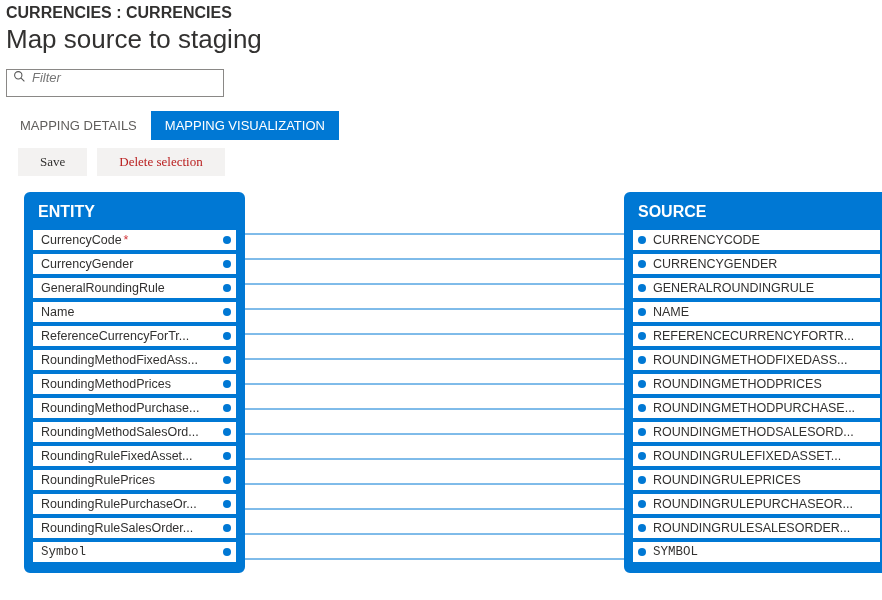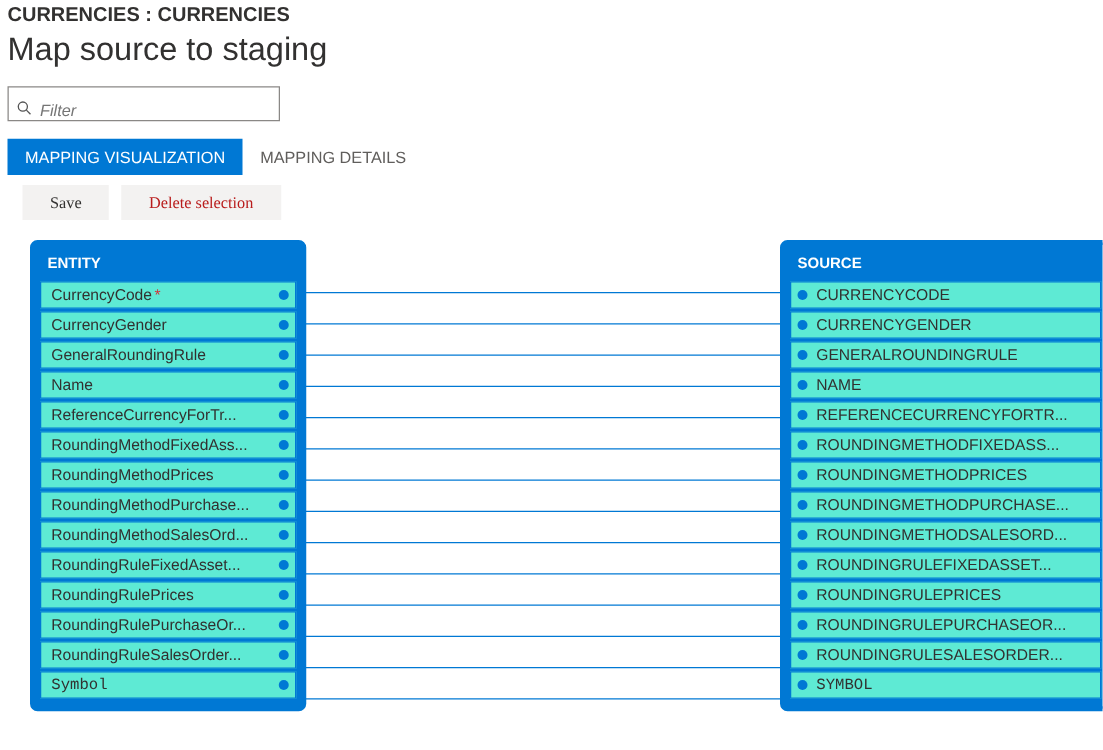--- a/index.html
+++ b/index.html
@@ -1,31 +1,31 @@
 <!DOCTYPE html>
 <html><head>
 <meta charset="utf-8">
 <style>
 * { box-sizing: border-box; margin: 0; padding: 0; }
 body { font-family: "Segoe UI", Tahoma, sans-serif; font-size: 13px; color: #323130; background: #fff; padding: 4px 6px; }
 .breadcrumb { font-size: 16px; font-weight: 700; color: #323130; margin-bottom: 2px; }
 .page-title { font-size: 26px; font-weight: 300; margin-bottom: 14px; }
-.filter-wrap { border: 1px solid #8a8886; width: 218px; height: 28px; display: flex; align-items: flex-end; padding: 0 6px; margin-bottom: 14px; }
+.filter-wrap { border: 1px solid #8a8886; width: 218px; height: 28px; display: flex; align-items: flex-start; padding: 0 6px; margin-bottom: 14px; }
 .filter-wrap .icon { font-size: 13px; color: #555; margin-right: 6px; }
 .filter-wrap input { border: none; outline: none; flex: 1; font-size: 13px; color: #555; font-style: italic; }
 .tabs { display: flex; margin-bottom: 8px; }
 .tab { padding: 7px 14px; font-size: 13px; cursor: pointer; color: #605e5c; font-weight: 400; }
 .tab.active { background: #0078D4; color: #fff; font-weight: 400; }
 .toolbar { display: flex; gap: 10px; margin: 6px 0 16px 12px; }
 .btn { border: none; background: #f3f2f1; padding: 6px 22px; font-size: 13px; cursor: pointer; color: #323130; font-family: Liberation Serif, serif; }
 .btn.disabled { color: #b91c1c; cursor: default; }
 .canvas { position: relative; width: 860px; height: 410px; margin-left: 18px; }
 .box { position: absolute; border: 4px solid #0078D4; border-radius: 6px; background: #0078D4; padding-bottom: 6px; }
-.box-header { color: #fff; font-weight: 700; font-size: 12px; padding: 7px 10px 8px; }
-.field { position: relative; background: #5eead4; border: 1px solid #0078D4; margin: 0 4px 2px; padding: 3px 8px; font-size: 12.5px; white-space: nowrap; overflow: hidden; display: flex; align-items: center; }
+.box-header { color: #fff; font-weight: 700; font-size: 16px; padding: 7px 10px 8px; }
+.field { position: relative; background: #ffffff; border: 1px solid #0078D4; margin: 0 4px 2px; padding: 3px 8px; font-size: 12.5px; white-space: nowrap; overflow: hidden; display: flex; align-items: center; }
 .field:last-child { margin-bottom: 0; font-family: Liberation Mono, monospace; }
 .field .req { color: #d13438; margin-left: 2px; }
 .entity-box { left: 0; top: 0; width: 221px; }
 .entity-box .field { padding-right: 18px; }
 .dot-right { position: absolute; right: 5px; top: 50%; transform: translateY(-50%); width: 8px; height: 8px; background: #0078D4; border-radius: 50%; }
 .source-box { left: 600px; top: 0; width: 265px; }
 .source-box .field { padding-left: 20px; }
 .dot-left { position: absolute; left: 5px; top: 50%; transform: translateY(-50%); width: 8px; height: 8px; background: #0078D4; border-radius: 50%; }
 svg.lines { position: absolute; left: 0; top: 0; width: 860px; height: 410px; pointer-events: none; }
 svg.lines line { stroke: #0078D4; stroke-width: 1; }
@@ -40,22 +40,22 @@
   <span class="icon">
     <svg width="13" height="13" viewBox="0 0 16 16">
         <circle cx="6.5" cy="6.5" r="4.5" fill="none" stroke="#555" stroke-width="1.3"></circle>
         <line x1="10" y1="10" x2="14" y2="14" stroke="#555" stroke-width="1.3"></line>
       </svg>
   </span>
   <input type="text" placeholder="Filter" style="">
 </div>
 
 <div class="tabs">
+  <div class="tab">MAPPING DETAILS</div>
   <div class="tab active">MAPPING VISUALIZATION</div>
-  <div class="tab">MAPPING DETAILS</div>
 </div>
 
 <div class="toolbar">
   <button class="btn">Save</button>
   <button class="btn disabled">Delete selection</button>
 </div>
 
 <div class="canvas">
   <svg class="lines" id="lines-svg">
       <line x1="210" y1="42" x2="611" y2="42"></line>

